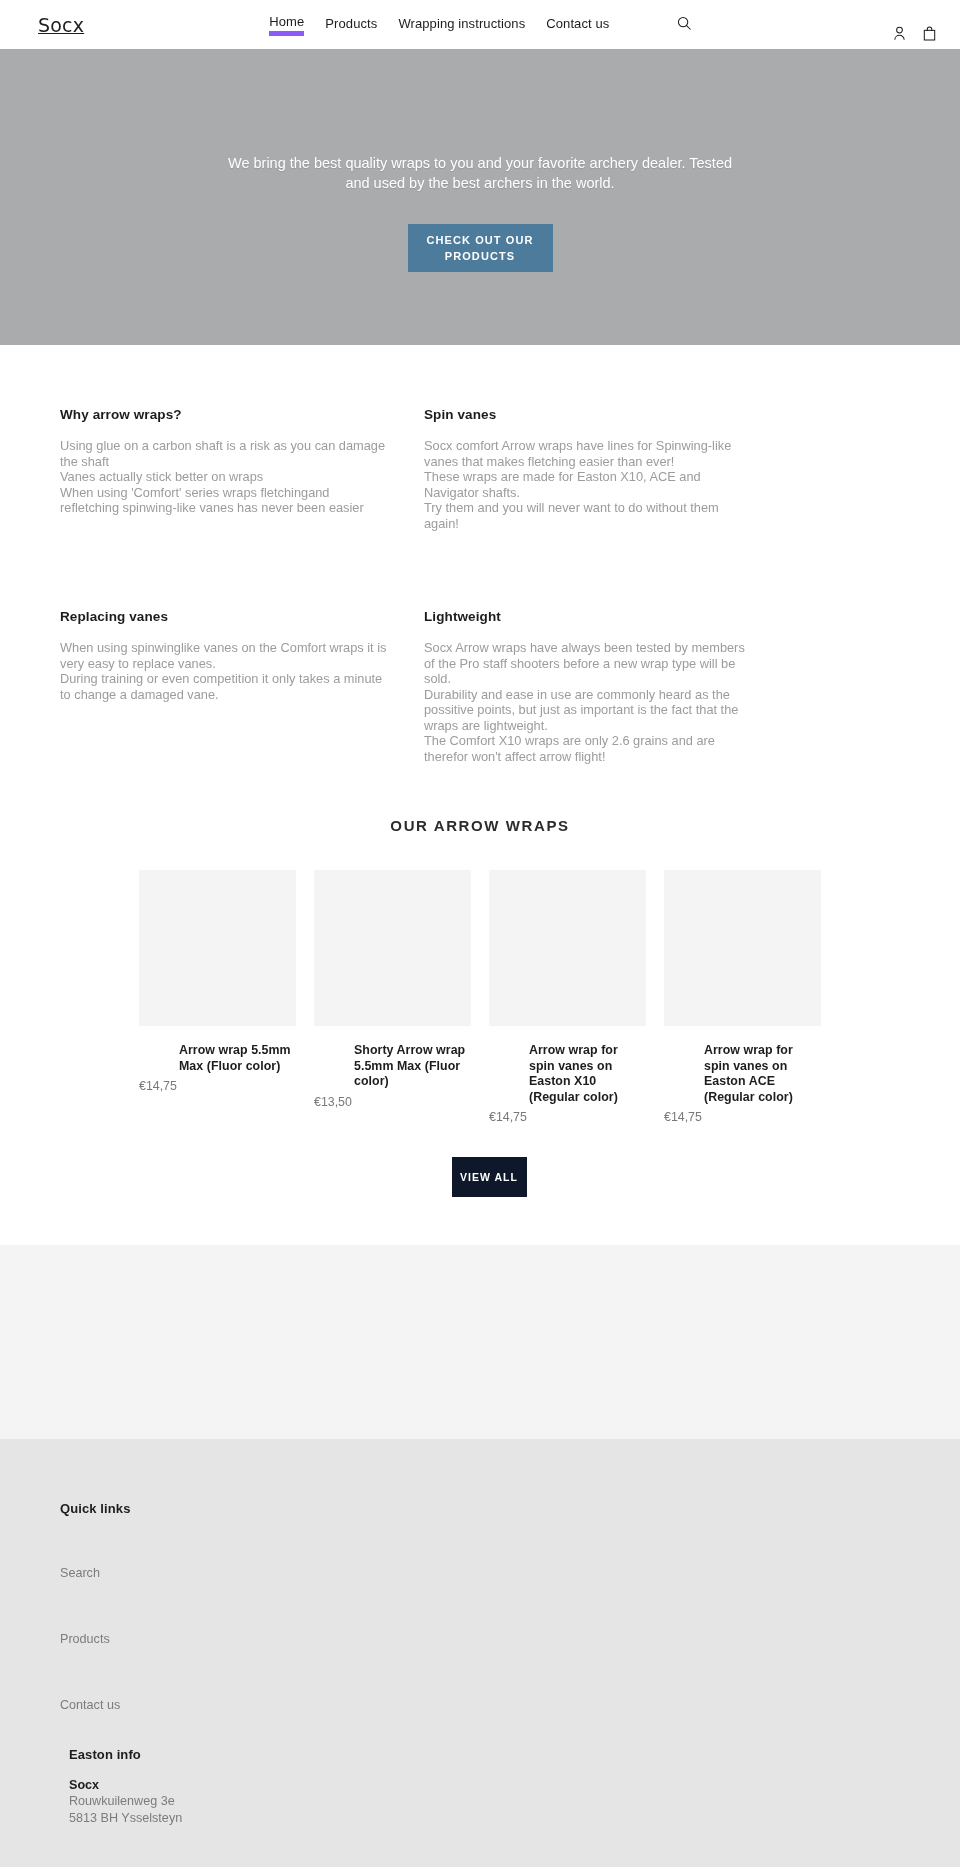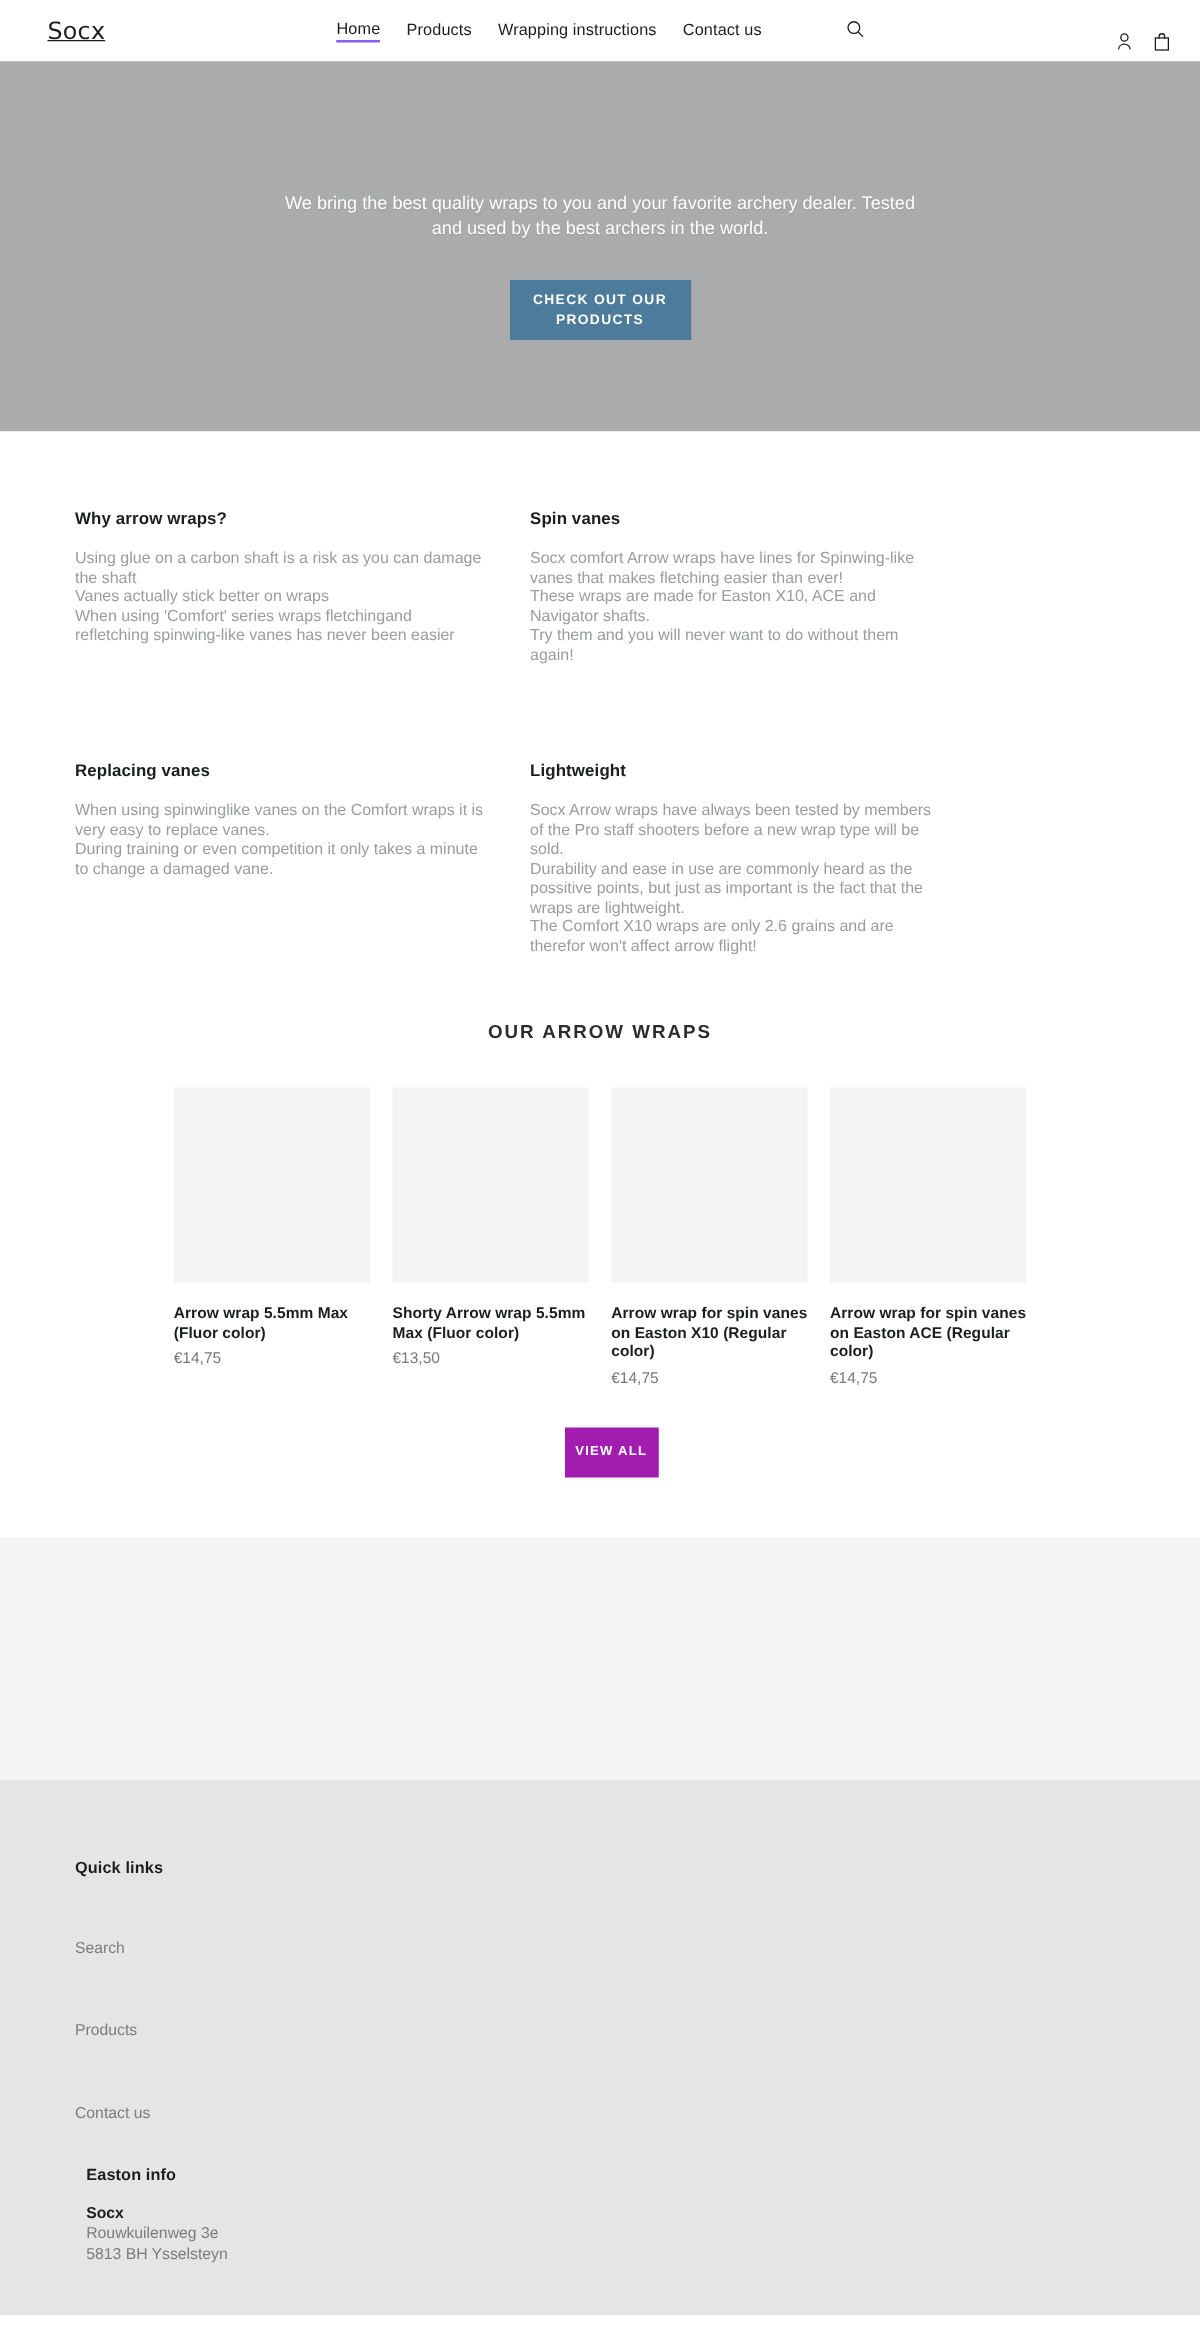--- a/index.html
+++ b/index.html
@@ -37,21 +37,21 @@
     margin-left: 185px;
   }
   .nav-link {
     font-size: 13px;
     color: #1c1d1d;
     text-decoration: none;
     white-space: nowrap;
     letter-spacing: 0.1px;
     padding-bottom: 2px;
   }
-  .nav-link.active { border-bottom: 2px solid #8b5cf6; }
+  .nav-link.active { border-bottom: 5px solid #8b5cf6; }
   .search-btn {
     margin-left: 47px;
     display: flex;
     align-items: center;
     justify-content: center;
     background: none;
     border: none;
     cursor: pointer;
     padding: 0;
     margin-top: -2px;
@@ -154,37 +154,38 @@
     height: 156px;
     background: #f4f4f4;
   }
   .product-title {
     margin-top: 17px;
     font-size: 12.4px;
     font-weight: 700;
     line-height: 15.5px;
     color: #1c1d1d;
     letter-spacing: 0.05px;
+    margin-left: 40px;
   }
   .product-price {
     margin-top: 5px;
     font-size: 12.4px;
     color: #77787a;
     font-weight: 400;
   }
   .viewall-wrap {
     display: flex;
     justify-content: center;
     margin-top: 33px;
     padding-left: 18px;
   }
   .viewall-btn {
     width: 75px;
     min-height: 40px;
-    background: #a21caf;
+    background: #0f172a;
     color: #ffffff;
     border: none;
     font-size: 10.5px;
     font-weight: 600;
     letter-spacing: 1px;
     line-height: 15px;
     cursor: pointer;
     font-family: "Liberation Sans", sans-serif;
   }
 

